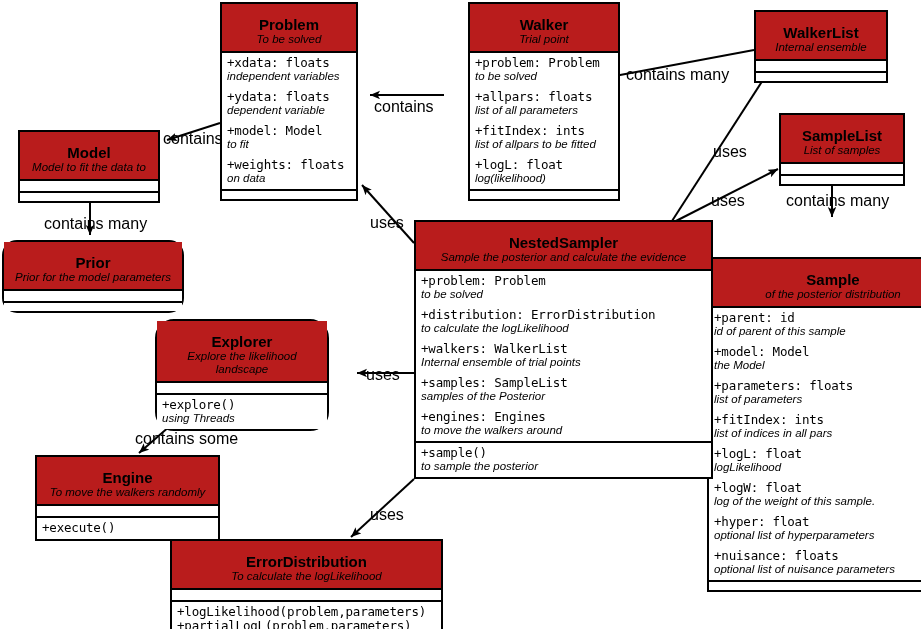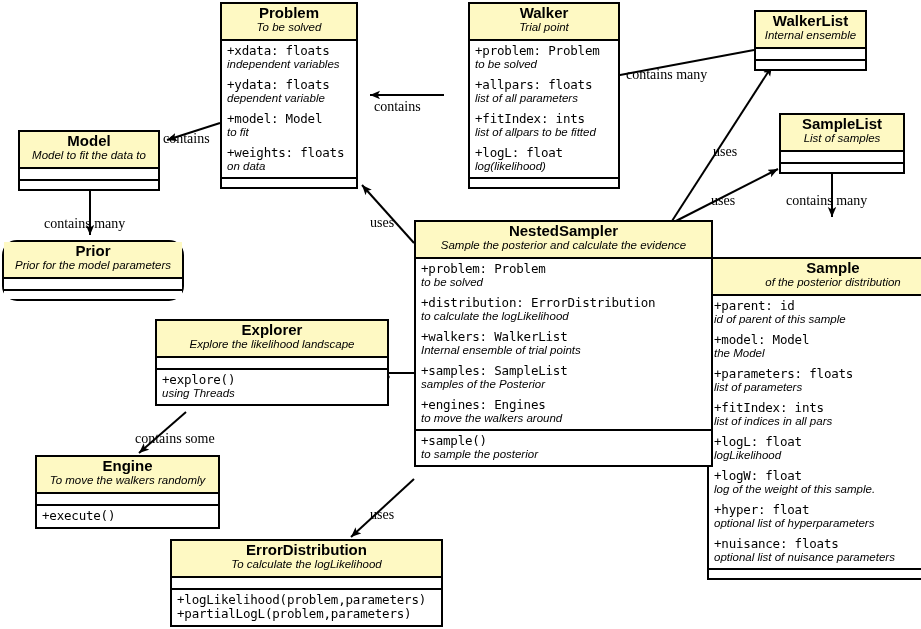--- a/index.html
+++ b/index.html
@@ -26,24 +26,24 @@
   }
   .uml-class {
     position: absolute;
     box-sizing: border-box;
     border: 2px solid #000;
     background: #ffffff;
     z-index: 2;
   }
   .cls-header {
     box-sizing: border-box;
-    padding: 0 6px 5px 6px;
+    padding: 12px 6px 5px 6px;
     text-align: center;
     border-bottom: 2px solid #000;
-    background: #fef9c3;
+    background: #b91c1c;
   }
   .cls-name {
     font-weight: bold;
     font-size: 15px;
     line-height: 17px;
     color: #000;
   }
   .cls-desc {
     font-style: italic;
     font-size: 11.5px;
@@ -81,38 +81,38 @@
     margin-bottom: 7px;
   }
   .attr-block:last-child {
     margin-bottom: 0;
   }
   .attr-block.tight {
     margin-bottom: 0;
   }
   .edge-label {
     position: absolute;
-    font-family: Liberation Serif, serif;
-    font-size: 14px;
+    font-family: Liberation Sans, sans-serif;
+    font-size: 16px;
     line-height: 14px;
     color: #000;
     white-space: nowrap;
     z-index: 1;
     text-align: right;
   }
   
   #box-problem        { left: 220px; top: 2px;   width: 138px; }
   #box-walker         { left: 468px; top: 2px;   width: 152px; }
-  #box-walkerlist     { left: 754px; top: 10px;  width: 113px; }
+  #box-walkerlist     { left: 754px; top: 10px;  width: 134px; }
   #box-samplelist     { left: 779px; top: 113px; width: 126px; }
   #box-model          { left: 18px;  top: 130px; width: 142px; }
   #box-prior          { left: 2px;   top: 240px; width: 182px; border-radius: 15px; }
   #box-sample         { left: 707px; top: 222px; width: 252px; margin-top: 35px; }
   #box-nestedsampler  { left: 414px; top: 220px; width: 299px; }
-  #box-explorer       { left: 155px; top: 319px; width: 234px; }
+  #box-explorer       { left: 155px; top: 319px; width: 174px; border-radius: 19px; }
   #box-engine         { left: 35px;  top: 455px; width: 185px; }
   #box-errordist      { left: 170px; top: 539px; width: 273px; }
 </style>
 </head>
 <body>
 
 <div id="canvas">
 
   <svg class="edges" viewBox="0 0 921 629">
     <defs>

